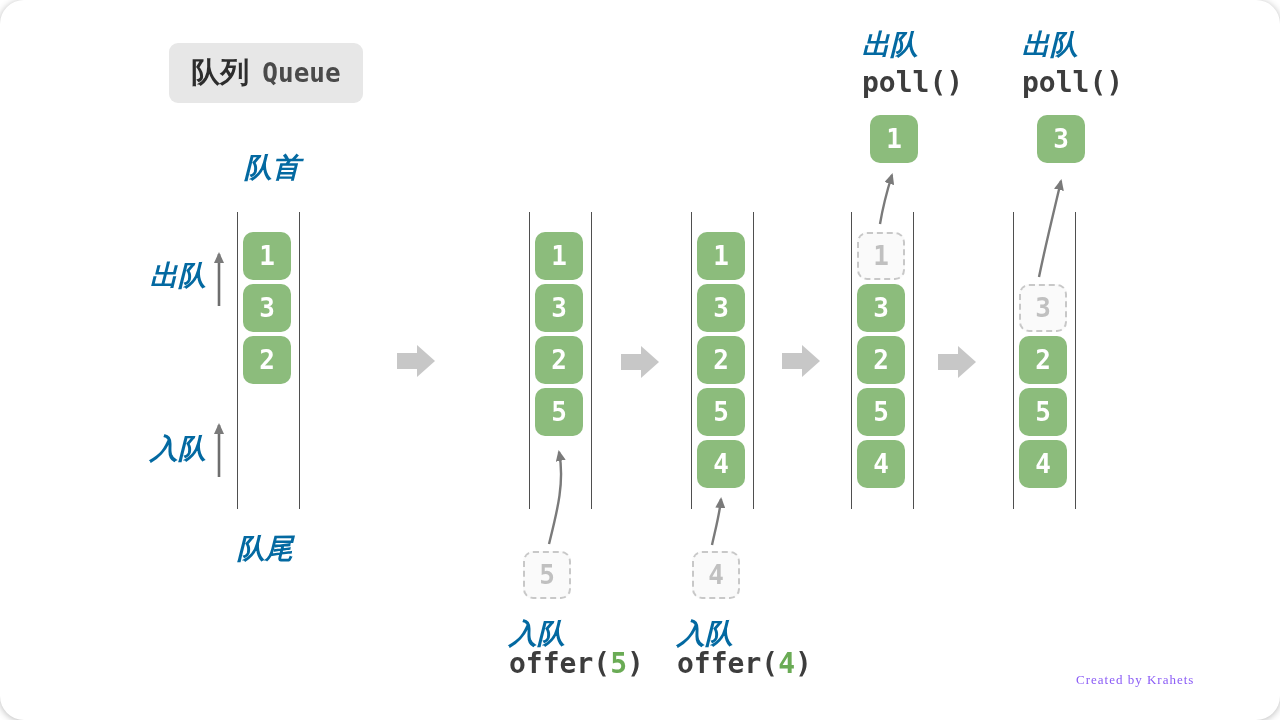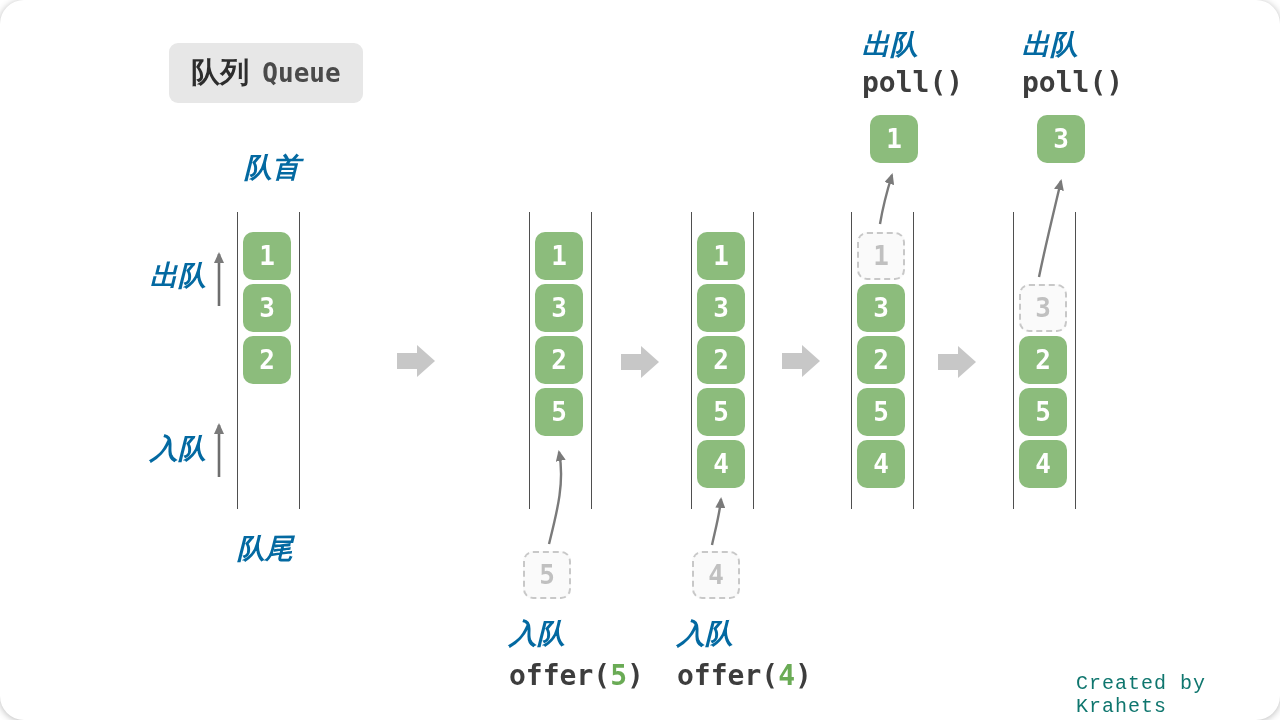--- a/index.html
+++ b/index.html
@@ -42,26 +42,26 @@
     display:flex;align-items:center;justify-content:center;
     font-family:"DejaVu Sans Mono",monospace;font-size:26px;font-weight:700;
   }
   .cell.solid{background:#8cbc7c;color:#ffffff;}
   .cell.ghost{border:2px dashed #c8c8c8;background:#fafafa;color:#c0c0c0;}
   .queue .cell{left:5px;}
 
   .op-head{position:absolute;top:30px;z-index:6;}
   .op-head .code{margin-top:8px;}
   .op-foot{position:absolute;top:619px;z-index:6;}
-  .op-foot .code{margin-top:12px;}
+  .op-foot .code{margin-top:0;}
 
   .watermark{
     position:absolute;left:1076px;top:672px;
-    font-family:Liberation Mono, monospace;font-size:20px;
-    color:#0f766e;letter-spacing:1px;
+    font-family:Liberation Serif, serif;font-size:13px;
+    color:#8b5cf6;letter-spacing:1px;
   }
 </style>
 </head>
 <body>
 
 <div class="canvas">
 
   <svg class="overlay" viewBox="0 0 1280 720">
     <defs>
       <marker id="ah" markerUnits="userSpaceOnUse" markerWidth="11" markerHeight="10" refX="9" refY="5" orient="auto">

